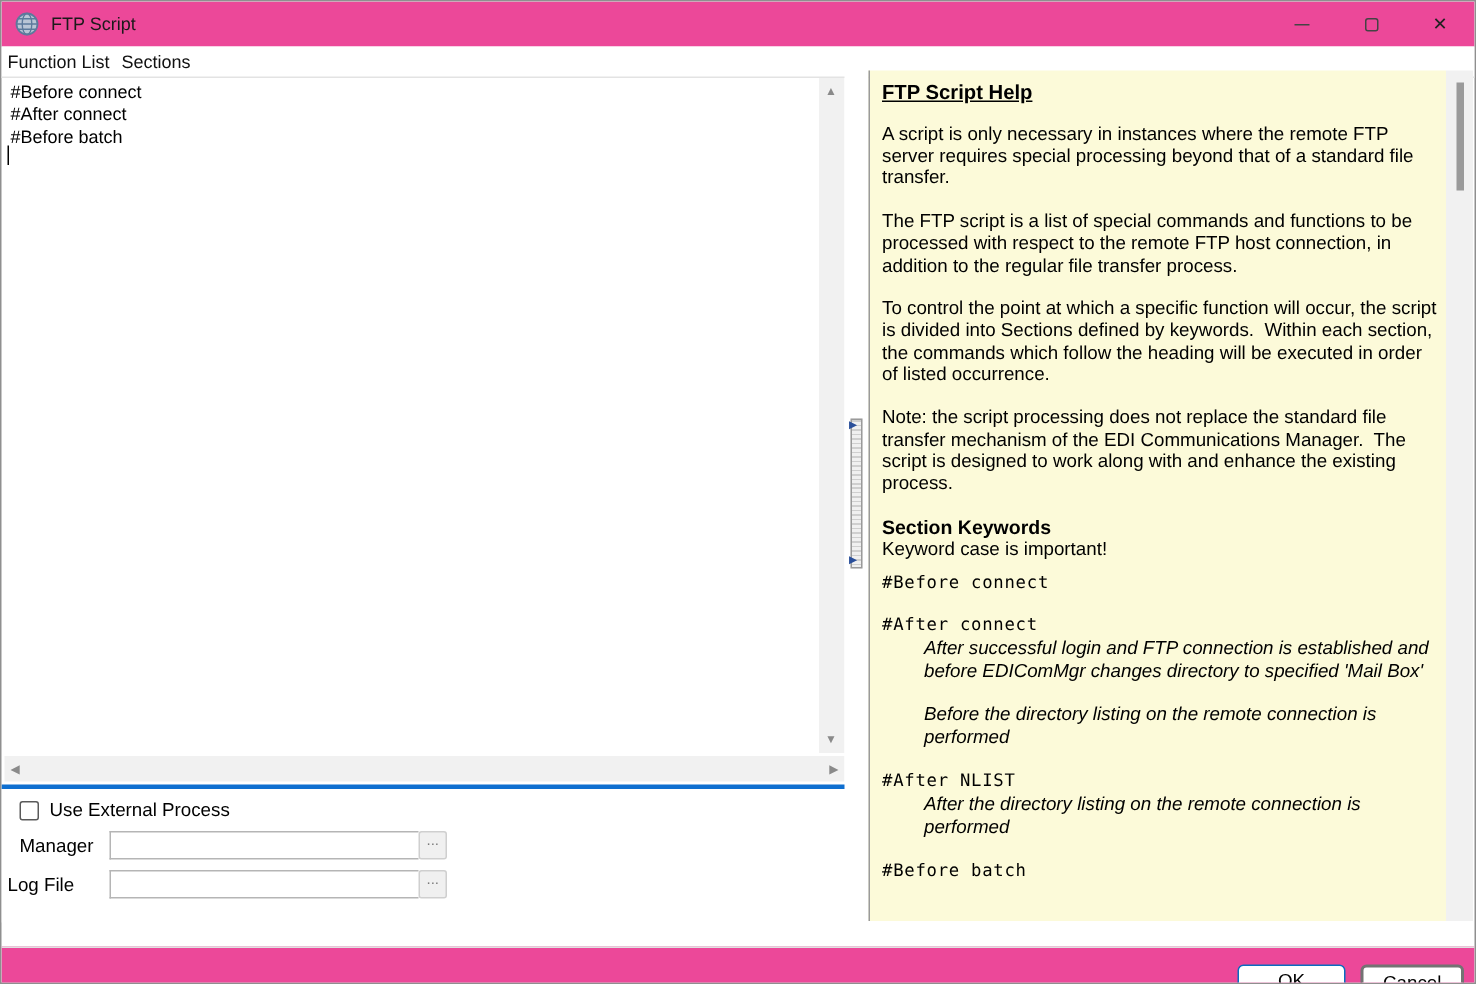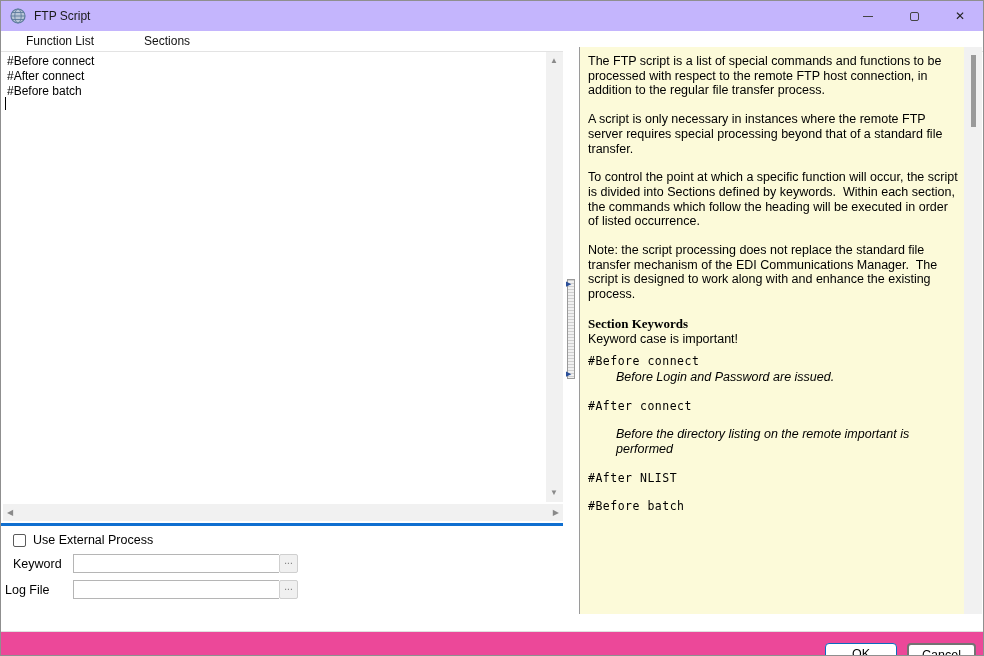--- a/index.html
+++ b/index.html
@@ -4,36 +4,36 @@
 <style>
   * { margin:0; padding:0; box-sizing:border-box; }
   html,body { width:984px; height:656px; font-family:"Liberation Sans", sans-serif; }
   .window {
     position:relative; width:984px; height:656px; background:#ffffff;
     border:1px solid #8f8f8f; overflow:hidden;
   }
   
   .titlebar {
     position:absolute; left:0; top:0; width:100%; height:30px;
-    background:#c4b5fd; display:flex; align-items:center;
+    background:#ec4899; display:flex; align-items:center;
   }
   .app-icon { width:16px; height:16px; margin-left:9px; display:inline-block; }
   .titlebar-title { font-size:12px; color:#1a1a1a; margin-left:8px; }
   .win-controls { position:absolute; right:0; top:0; height:30px; display:flex; }
   .win-btn { width:46px; height:30px; display:flex; align-items:center; justify-content:center; cursor:default; }
   .glyph-min { width:10px; height:1px; background:#444; display:block; }
   .glyph-max { width:9px; height:9px; border:1px solid #444; border-radius:2px; display:block; }
   .glyph-close { font-size:12px; color:#222; line-height:1; }
   
   .menubar {
     position:absolute; left:0; top:30px; width:100%; height:21px;
     background:#ffffff; border-bottom:1px solid #e3e3e3;
     display:flex; align-items:center; gap:0;
   }
-  .menu-item { font-size:12px; color:#111; padding:2px 25px; }
+  .menu-item { font-size:12px; color:#111; padding:2px 4px; }
   
   .editor {
     position:absolute; left:2px; top:51px; width:543px; height:450px;
     background:#ffffff; font-size:12px; line-height:15px; color:#000;
     padding:2px 0 0 4px; overflow:hidden;
   }
   .editor .line { white-space:pre; }
   .caret { position:absolute; left:4px; top:96px; width:1px; height:13px; background:#000; }
   
   .vscroll {
@@ -97,21 +97,21 @@
     position:absolute; left:578px; top:46px; width:385px; height:567px;
     background:#fcfad9; border-left:1px solid #9a9a9a;
     padding:7px 6px 0 8px; overflow:hidden; color:#000;
   }
   .help-title {
     font-size:13.5px; font-weight:bold; text-decoration:underline; margin-bottom:13px;
   }
   .help-para {
     font-size:12.5px; line-height:14.7px; margin-bottom:14px; white-space:pre-wrap;
   }
-  .help-section-heading { font-size:13px; font-weight:bold; margin-top:14px;font-family:Liberation Serif, serif; }
+  .help-section-heading { font-size:13px; font-weight:bold; margin-top:14px; }
   .help-section-note { font-size:12.5px; line-height:15px; margin-bottom:7px; }
   .kw-block { margin-bottom:14px; }
   .kw {
     font-family:"DejaVu Sans Mono","Liberation Mono",monospace;
     font-size:11.5px; letter-spacing:0.5px; margin-bottom:2px;
   }
   .kw-desc {
     font-size:12.5px; font-style:italic; line-height:15px;
     margin-left:28px; white-space:pre-wrap;
   }
@@ -186,53 +186,55 @@
     <span class="scroll-arrow arr-right">▶</span>
   </div>
 
   <div class="blue-splitter"></div>
 
   <div class="ext-panel">
     <div class="checkbox-row">
       <div class="checkbox"></div>
       <span class="checkbox-label">Use External Process</span>
     </div>
-    <span class="field-label lbl-process">Keyword</span>
+    <span class="field-label lbl-process">Manager</span>
     <input class="field-input inp-process" value="" style="">
     <div class="browse-btn btn-process">...</div>
     <span class="field-label lbl-logfile">Log File</span>
     <input class="field-input inp-logfile" value="" style="">
     <div class="browse-btn btn-logfile">...</div>
   </div>
 
   <div class="v-splitter-col"></div>
   <div class="v-splitter-handle"></div>
   <span class="splitter-arrow sp-arr-top">▶</span>
   <span class="splitter-arrow sp-arr-bottom">▶</span>
 
   <div class="help">
+    <div class="help-title">FTP Script Help</div>
+    <div class="help-para">A script is only necessary in instances where the remote FTP server requires special processing beyond that of a standard file transfer.</div>
     <div class="help-para">The FTP script is a list of special commands and functions to be processed with respect to the remote FTP host connection, in addition to the regular file transfer process.</div>
-    <div class="help-para">A script is only necessary in instances where the remote FTP server requires special processing beyond that of a standard file transfer.</div>
     <div class="help-para">To control the point at which a specific function will occur, the script is divided into Sections defined by keywords.  Within each section, the commands which follow the heading will be executed in order of listed occurrence.</div>
     <div class="help-para">Note: the script processing does not replace the standard file transfer mechanism of the EDI Communications Manager.  The script is designed to work along with and enhance the existing process.</div>
     <div class="help-section-heading">Section Keywords</div>
     <div class="help-section-note">Keyword case is important!</div>
 
     <div class="kw-block">
       <div class="kw">#Before connect</div>
-      <div class="kw-desc">Before Login and Password are issued.</div>
     </div>
     <div class="kw-block">
       <div class="kw">#After connect</div>
-    </div>
-    <div class="kw-block">
-      <div class="kw-desc">Before the directory listing on the remote important is performed</div>
+      <div class="kw-desc">After successful login and FTP connection is established and before EDIComMgr changes directory to specified 'Mail Box'</div>
+    </div>
+    <div class="kw-block">
+      <div class="kw-desc">Before the directory listing on the remote connection is performed</div>
     </div>
     <div class="kw-block">
       <div class="kw">#After NLIST</div>
+      <div class="kw-desc">After the directory listing on the remote connection is performed</div>
     </div>
     <div class="kw-block">
       <div class="kw">#Before batch</div>
 
     </div>
   </div>
 
   <div class="help-scroll">
     <div class="help-thumb"></div>
   </div>

